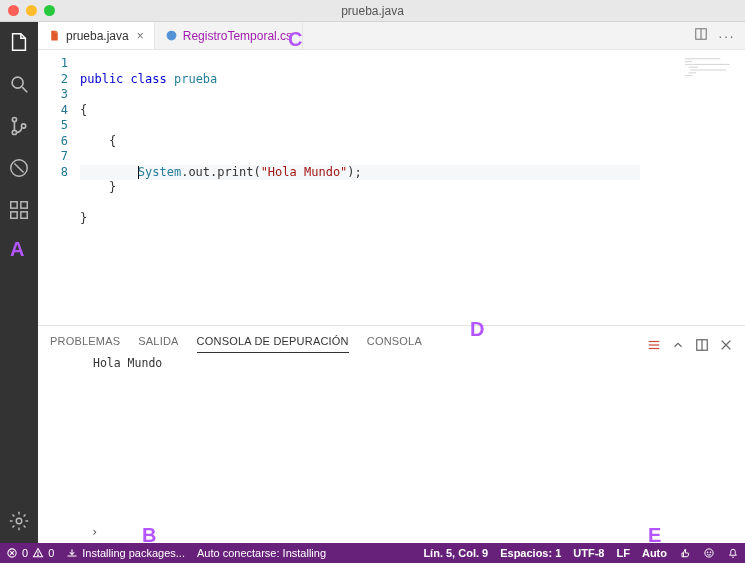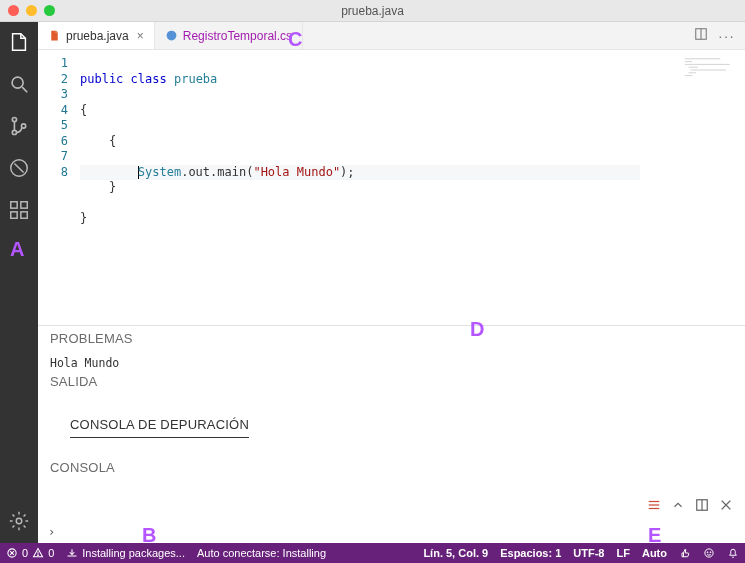--- a/index.html
+++ b/index.html
@@ -39,27 +39,27 @@
   .code { flex: 1; padding: 6px 4px 0 4px; line-height: 15.5px; white-space: pre; color: #333; }
   .minimap { position: absolute; top: 6px; right: 6px; width: 56px; height: 28px; opacity: .5; }
   .kw { color: #0000cc; }
   .type { color: #267f99; }
   .str { color: #a31515; }
   .pun { color: #333; }
   .current-line { background: #f5f7f9; display: inline-block; min-width: 560px; }
   .cursor { display: inline-block; width: 1px; height: 13px; background: #000; vertical-align: text-bottom; margin-right: -1px; }
 
   .panel { height: 218px; border-top: 1px solid #e2e2e2; display: flex; flex-direction: column; }
-  .panel-tabs { height: 26px; display: flex; align-items: flex-start; gap: 18px; padding: 0 12px; font-size: 13px; color: #6b6b6b; flex-direction: column; }
+  .panel-tabs { height: 26px; display: flex; align-items: flex-end; gap: 18px; padding: 0 12px; font-size: 11px; color: #6b6b6b; }
   .panel-tab { cursor: pointer; padding: 5px 0; position: relative; letter-spacing: .2px; }
-  .panel-tab.active { color: #333; margin-left: 20px; }
+  .panel-tab.active { color: #333; }
   .panel-tab.active::after { content:""; position:absolute; left:0; right:0; bottom:-1px; height:1px; background:#333; }
   .panel-right { margin-left: auto; display: flex; align-items: center; gap: 10px; color: #666; }
   .panel-right .pico { width: 14px; height: 14px; display:inline-flex; cursor:pointer; }
-  .panel-body { flex: 1; padding: 4px 12px; font-family: Menlo, Consolas, monospace; font-size: 11.5px; color: #333; overflow: auto; position: relative; }
+  .panel-body { flex: 1; padding: 4px 12px; font-family: Menlo, Consolas, monospace; font-size: 11.5px; color: #333; overflow: auto; position: relative; margin-left: 43px; }
   .prompt { position: absolute; bottom: 4px; left: 10px; font-family: Menlo, monospace; font-size: 12px; color: #555; }
 
   .statusbar { height: 20px; background: #68217a; color: #fff; display: flex; align-items: center; font-size: 11px; padding: 0 6px; gap: 12px; }
   .sb-left, .sb-right { display: flex; align-items: center; gap: 12px; }
   .sb-right { margin-left: auto; font-weight: bold; }
   .sb-item { display: flex; align-items: center; gap: 4px; cursor: pointer; white-space: nowrap; }
   .sb-item svg { width: 12px; height: 12px; }
 </style>
 </head>
 <body>
@@ -157,21 +157,21 @@
         <div>4</div>
         <div>5</div>
         <div>6</div>
         <div>7</div>
         <div>8</div>
       </div>
       <div class="code">
 <div><span class="kw">public</span> <span class="kw">class</span> <span class="type">prueba</span></div>
 <div><span class="pun">{</span></div>
 <div><span class="pun">    {</span></div>
-<div class="current-line"><span>        </span><span class="cursor"></span><span class="type">System</span><span>.out.main(</span><span class="str">"Hola Mundo"</span><span>);</span></div>
+<div class="current-line"><span>        </span><span class="cursor"></span><span class="type">System</span><span>.out.print(</span><span class="str">"Hola Mundo"</span><span>);</span></div>
 <div><span class="pun">    }</span></div>
 <div><span class="pun">}</span></div>
       </div>
       <svg class="minimap" viewBox="0 0 60 30">
           <g stroke="#7a7a7a" stroke-width="1" opacity=".7">
             <line x1="2" y1="3" x2="40" y2="3"></line>
             <line x1="2" y1="6" x2="10" y2="6"></line>
             <line x1="2" y1="9" x2="50" y2="9"></line>
             <line x1="6" y1="12" x2="16" y2="12"></line>
             <line x1="8" y1="15" x2="46" y2="15"></line>

